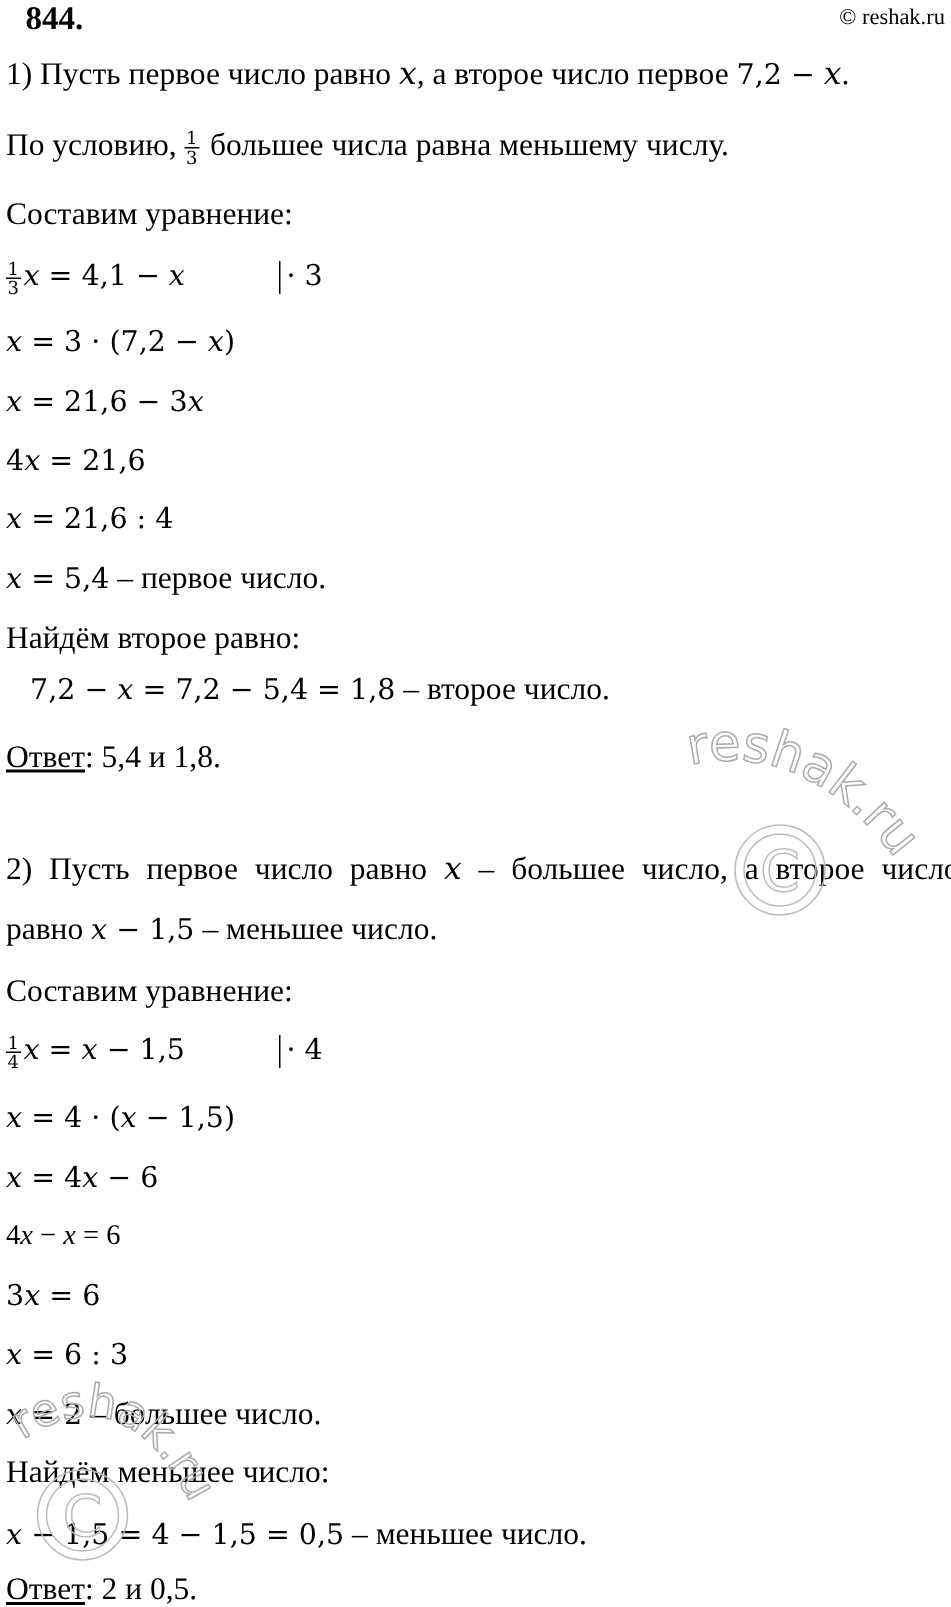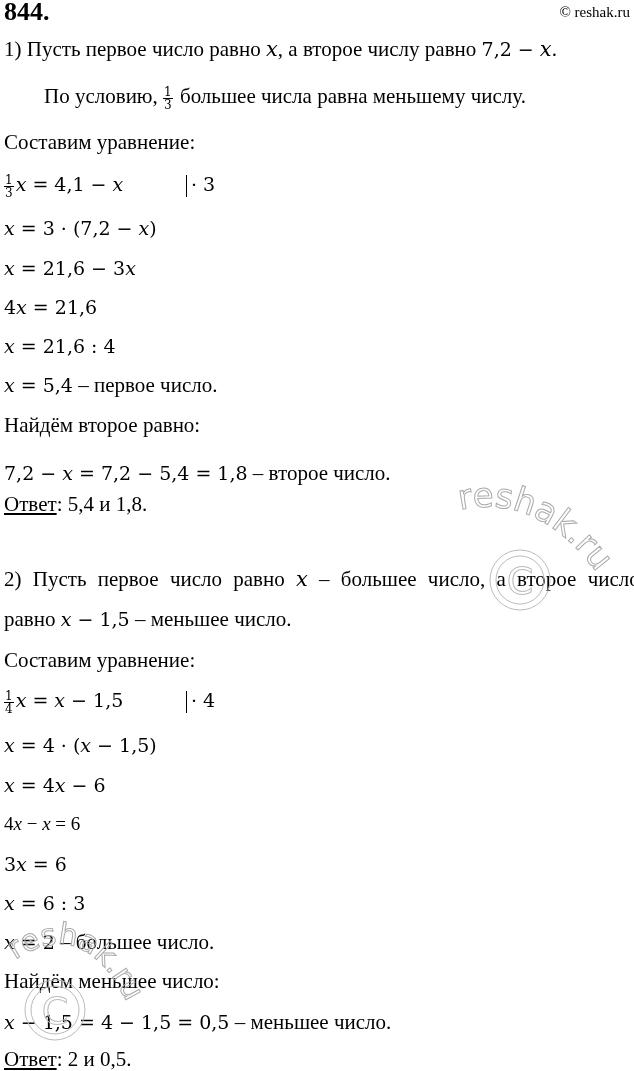--- a/index.html
+++ b/index.html
@@ -1,42 +1,42 @@
 <!DOCTYPE html>
 <html><head>
   <meta charset="utf-8">
   <style>
     html, body { margin: 0; padding: 0; background: #ffffff; }
     body { width: 634px; height: 1071px; position: relative; overflow: hidden; color: #000; }
     .serif { font-family: "Liberation Serif", "DejaVu Serif", serif; }
     .math { font-family: "DejaVu Serif", "Liberation Serif", serif; }
     .line { position: absolute; left: 4px; white-space: nowrap; font-size: 21px; line-height: 24px; }
-    .title { position: absolute; left: 4px; top: 0px; font-family: "Liberation Serif", serif; font-weight: bold; font-size: 26px; line-height: 24px; }
+    .title { position: absolute; left: 17px; top: 0px; font-family: "Liberation Serif", serif; font-weight: bold; font-size: 22px; line-height: 24px; }
     .copyright { position: absolute; right: 4px; top: 0px; font-family: "Liberation Serif", serif; font-size: 15px; line-height: 24px; }
     .mi { font-style: italic; }
     .frac { display: inline-block; vertical-align: middle; text-align: center; font-size: 12px; line-height: 12px; margin-right: 2px; }
     .frac span { display: block; }
     .frac .num { border-bottom: 1px solid #000; padding: 0 1px; }
     .mathtxt { font-family: "DejaVu Serif", serif; font-size: 19px; }
     .bar { display: inline-block; border-left: 1.5px solid #000; height: 22px; vertical-align: middle; margin-right: 4px; }
     .mult { position: absolute; white-space: nowrap; font-family: "DejaVu Serif", serif; font-size: 19px; line-height: 24px; }
     .u { text-decoration: underline; }
     .wm { position: absolute; pointer-events: none; }
   </style>
 </head>
 <body>
 
 <div class="title">844.</div>
 <div class="copyright">© reshak.ru</div>
 
 <div class="line serif" style="top:37px;">
-  <span>1) Пусть первое число равно </span><span class="math mi">x</span><span>, а второе числу равно </span><span class="mathtxt">7,2 − </span><span class="math mi">x</span><span>.</span>
+  <span>1) Пусть первое число равно </span><span class="math mi">x</span><span>, а второе число первое </span><span class="mathtxt">7,2 − </span><span class="math mi">x</span><span>.</span>
 </div>
 
-<div class="line serif" style="top:84px;margin-left:40px;">
+<div class="line serif" style="top:84px;">
   <span>По условию, </span><span class="frac math"><span class="num">1</span><span class="den">3</span></span><span> большее числа равна меньшему числу.</span>
 </div>
 
 <div class="line serif" style="top:130px;">Составим уравнение:</div>
 
 <div class="line mathtxt" style="top:172px;">
   <span class="frac"><span class="num">1</span><span class="den">3</span></span><span class="mi">x</span><span> = 4,1 − </span><span class="mi">x</span>
 </div>
 <div class="mult" style="left:186px; top:172px;"><span class="bar"></span><span>· 3</span></div>
 
@@ -55,21 +55,21 @@
 <div class="line mathtxt" style="top:334px;">
   <span class="mi">x</span><span> = 21,6 : 4</span>
 </div>
 
 <div class="line" style="top:373px;">
   <span class="mathtxt mi">x</span><span class="mathtxt"> = 5,4</span><span class="serif"> – первое число.</span>
 </div>
 
 <div class="line serif" style="top:413px;">Найдём второе равно:</div>
 
-<div class="line" style="top:461px;">
+<div class="line" style="top:447px;margin-left:16px;">
   <span class="mathtxt">7,2 − </span><span class="mathtxt mi">x</span><span class="mathtxt"> = 7,2 − 5,4 = 1,8</span><span class="serif"> – второе число.</span>
 </div>
 
 <div class="line serif" style="top:492px;">
   <span class="u">Ответ</span><span>: 5,4 и 1,8.</span>
 </div>
 
 <div class="line serif" style="top:567px; word-spacing:6px;">
   <span>2) Пусть первое число равно </span><span class="math mi">x</span><span> – большее число, а второе число</span>
 </div>

